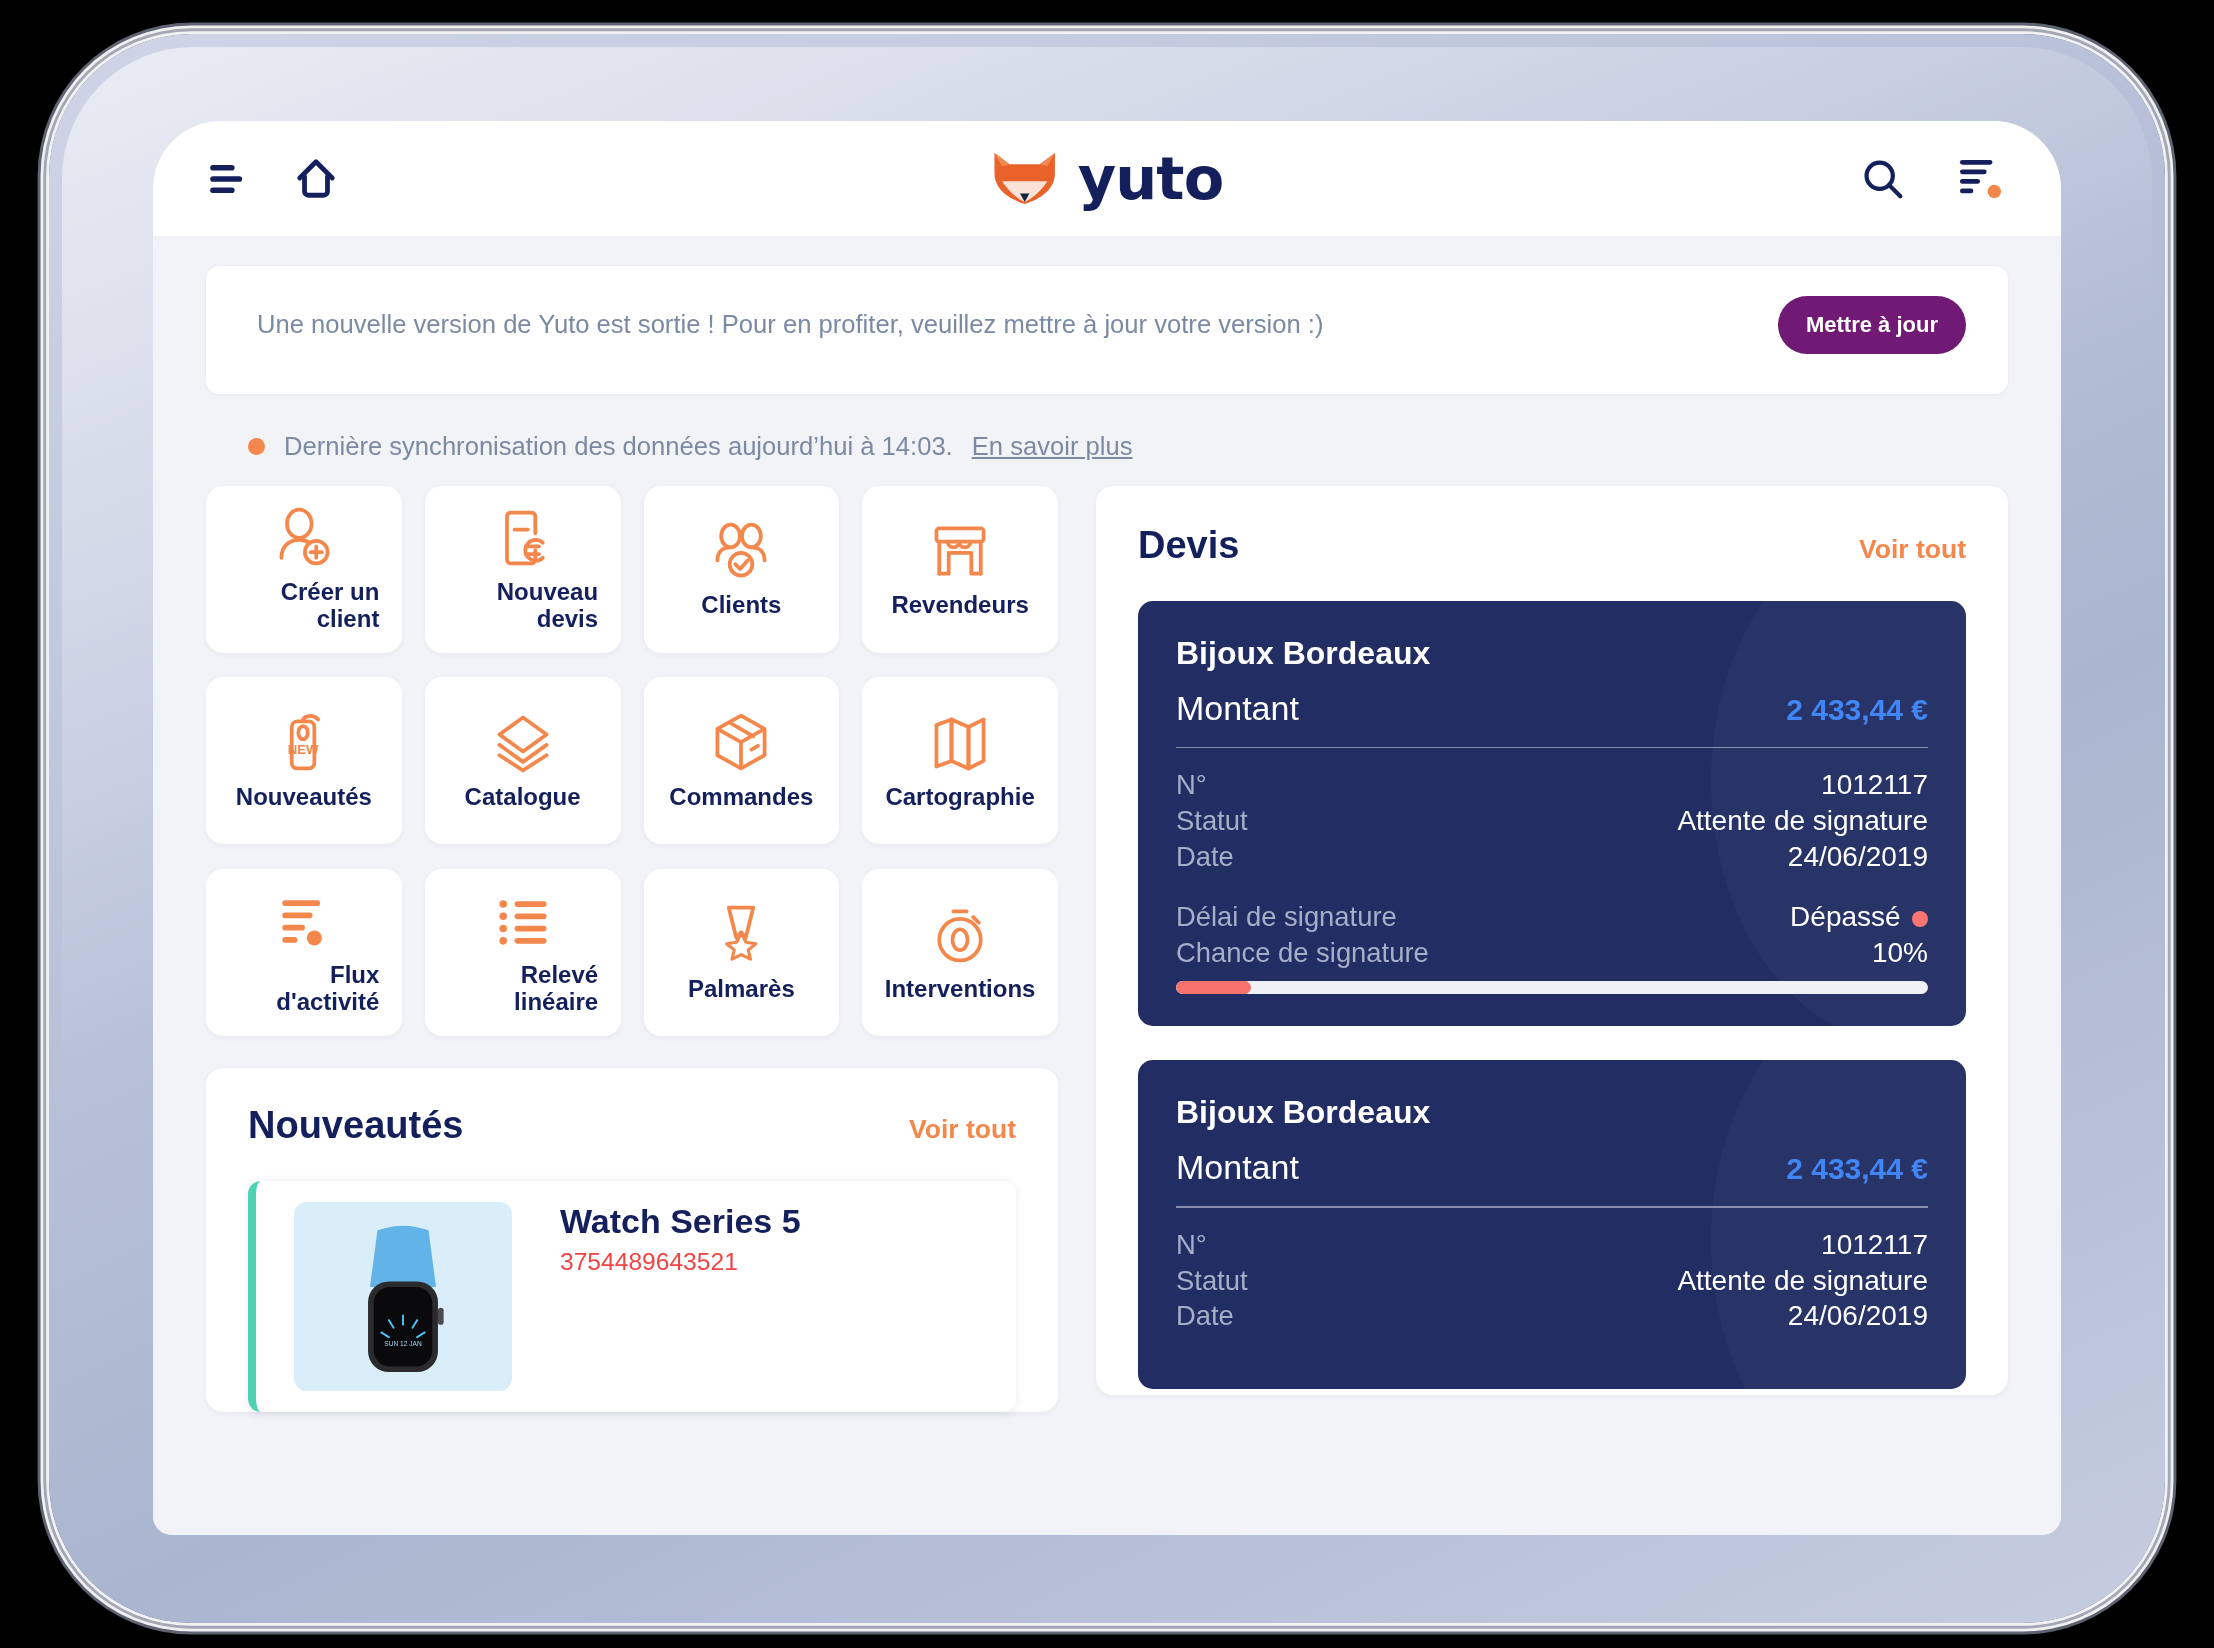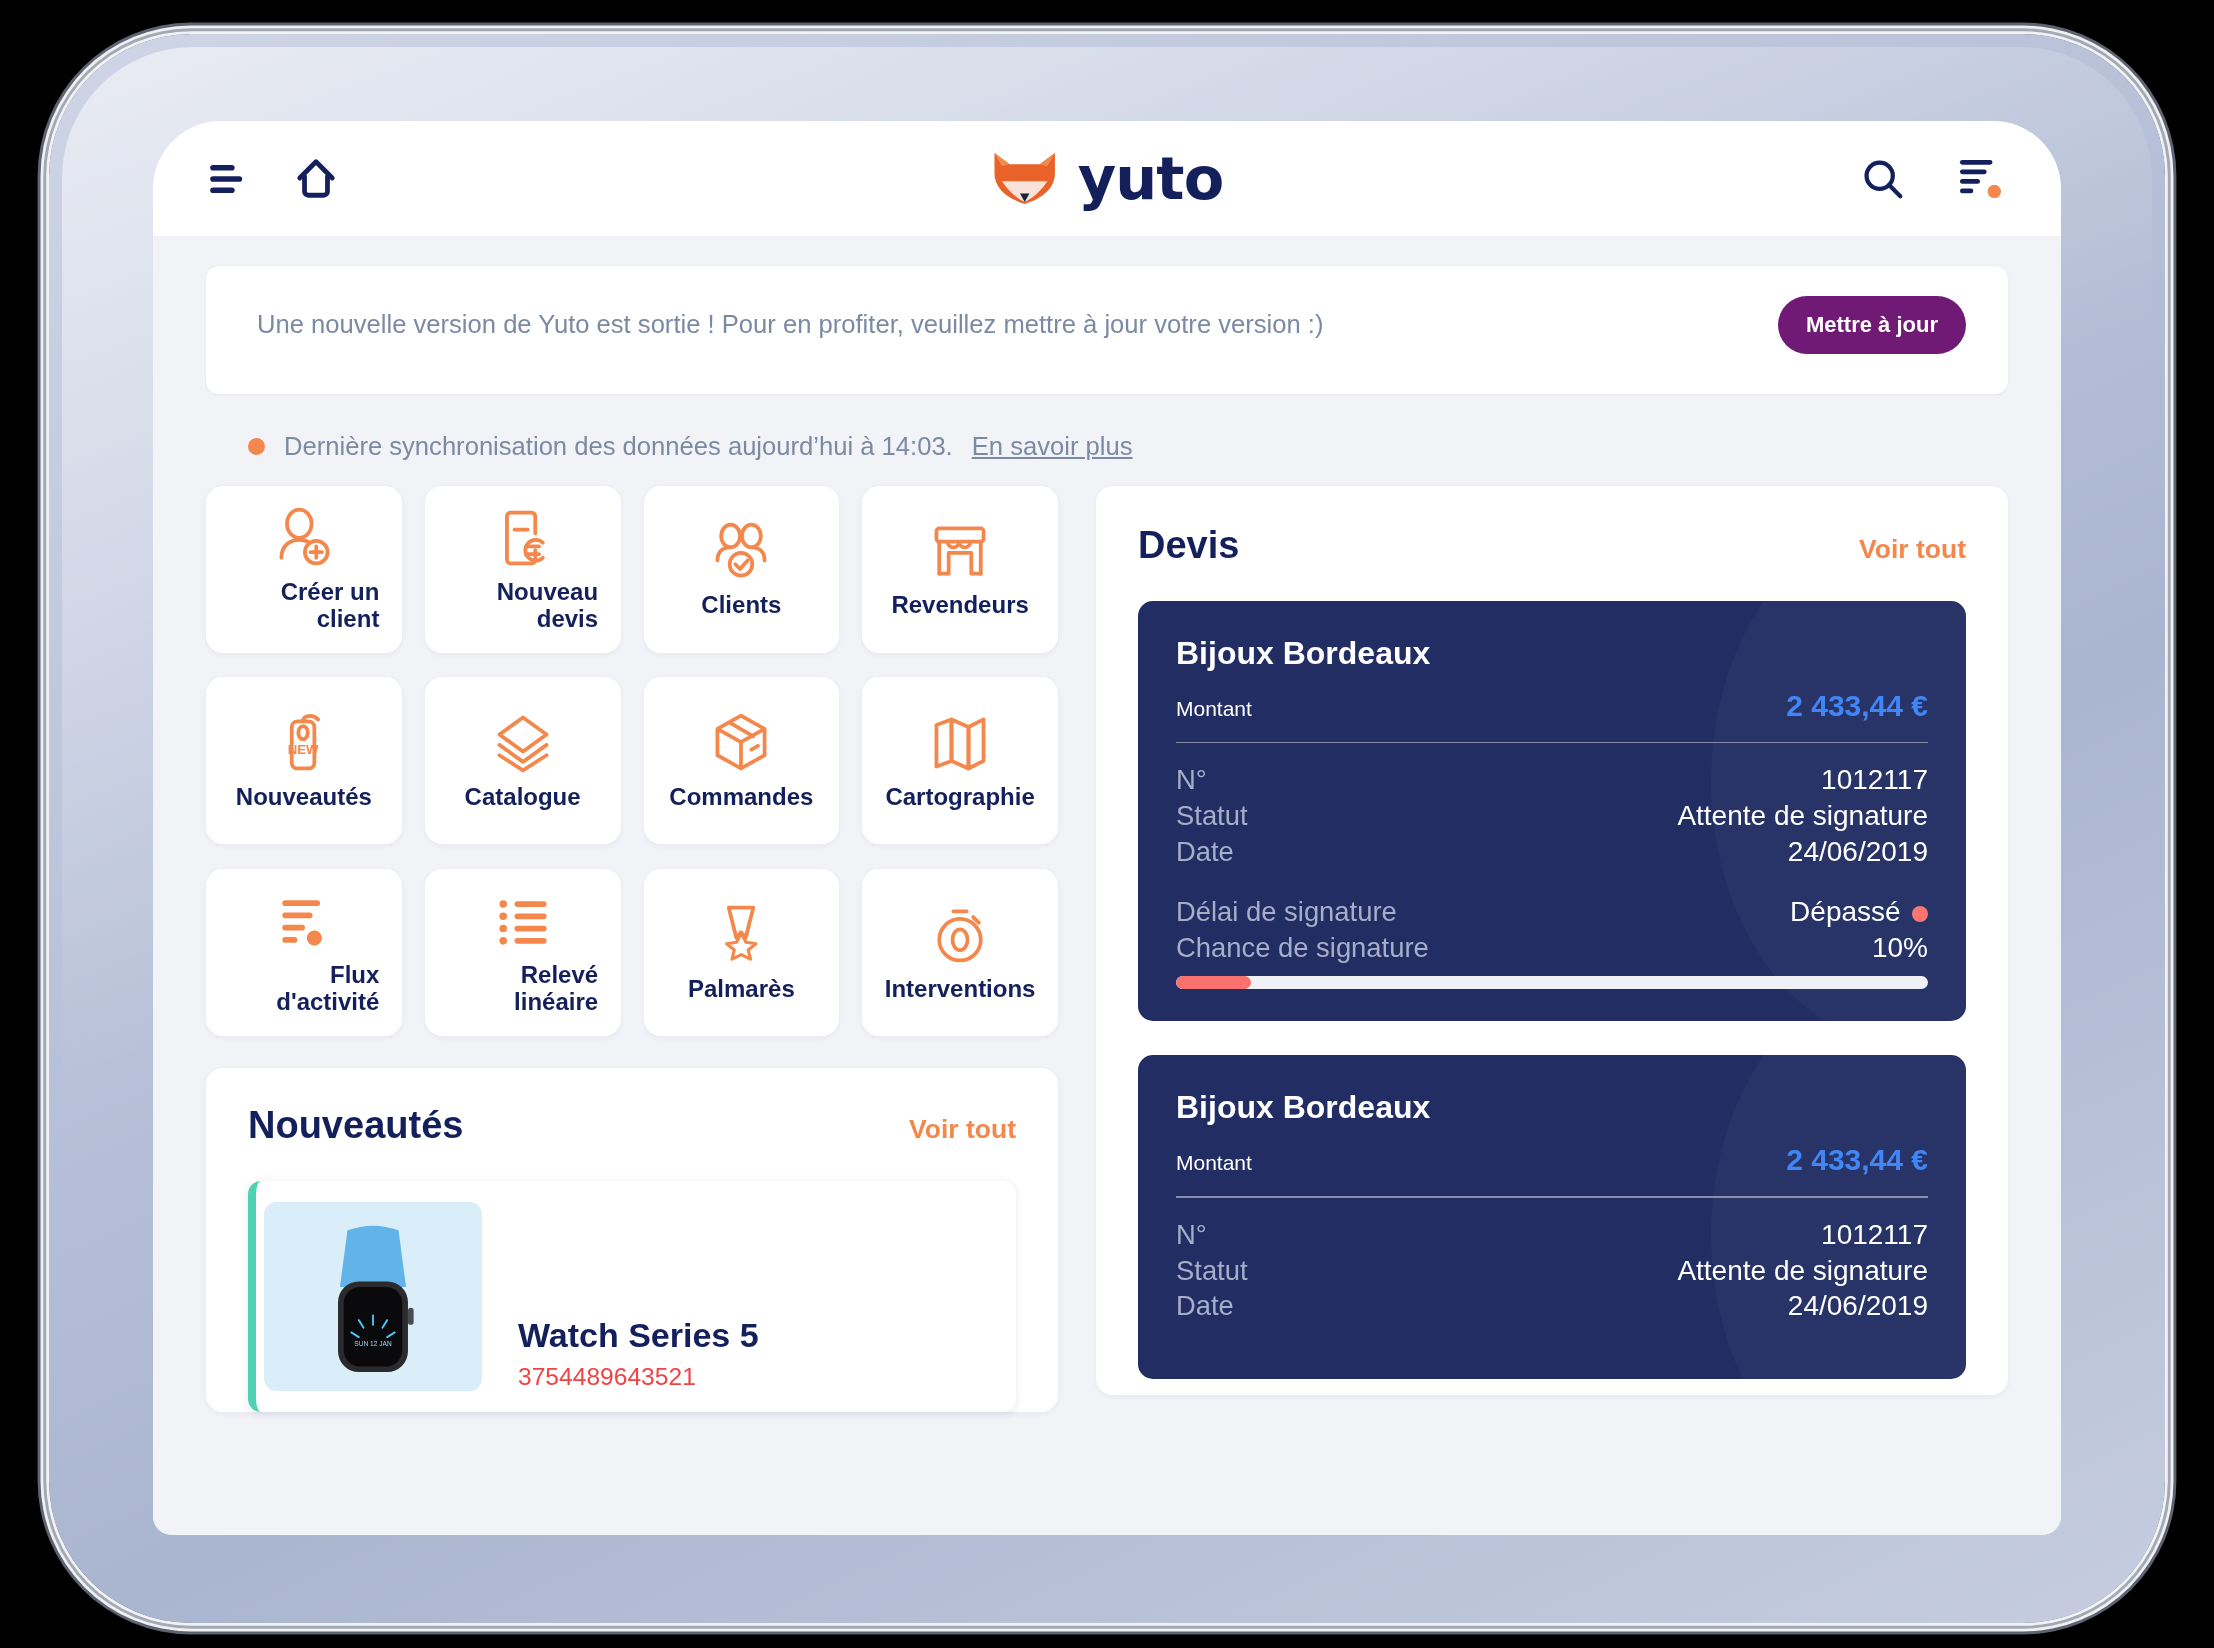--- a/index.html
+++ b/index.html
@@ -127,22 +127,22 @@
   }
   .card-head{display:flex;align-items:baseline;justify-content:space-between;}
   .card-title{font-size:38px;font-weight:bold;color:#14205c;}
   .see-all{font-size:26.5px;color:#f4874b;font-weight:600;cursor:pointer;}
 
   .news-item{
     margin-top:34px;
     background:#fff;border-radius:13.2px;
     border-left:8.5px solid #4fd1b3;
     box-shadow:0 1.9px 9.5px rgba(40,50,90,.10);
-    display:flex;align-items:flex-end;gap:36px;
-    padding:21px 8px;box-sizing:border-box;
+    display:flex;align-items:flex-start;gap:48px;
+    padding:21px 38px;box-sizing:border-box;
     min-height:218px;
   }
   .news-thumb{
     width:218px;height:189px;flex:none;border-radius:13.2px;
     background:#d9eef8;position:relative;overflow:hidden;
   }
   .news-meta{flex:1;}
   .news-name{font-size:34px;font-weight:bold;color:#14205c;}
   .news-ref{font-size:24.6px;color:#ef4444;margin-top:7.6px;}
 
@@ -162,21 +162,21 @@
   }
   .devis-card::after{
     content:"";position:absolute;right:-142px;top:-85px;
     width:397px;height:530px;border-radius:50%;
     background:rgba(255,255,255,.035);
     pointer-events:none;
   }
   .devis-client{font-size:32px;font-weight:bold;position:relative;}
   .row{display:flex;justify-content:space-between;align-items:baseline;position:relative;}
   .row-montant{margin-top:17px;}
-  .lbl{font-size:21px;color:#ffffff;}
+  .lbl{font-size:34px;color:#ffffff;}
   .lbl-dim{font-size:27.4px;color:#a7aec8;}
   .val{font-size:28px;color:#fff;}
   .val-strong{font-size:30px;font-weight:bold;color:#3b82f6;}
   .divider{height:1.9px;background:rgba(255,255,255,.45);margin:19px 0 21px;position:relative;}
   .row-tight{margin-top:3.8px;}
   .badge-dot{display:inline-block;width:16px;height:16px;border-radius:50%;background:#f9716d;margin-left:11.4px;vertical-align:middle;}
   .gap-lg{height:24.6px;}
   .bar-track{
     height:13.2px;border-radius:945px;background:#f0f1f6;margin-top:11.4px;position:relative;overflow:hidden;
   }

